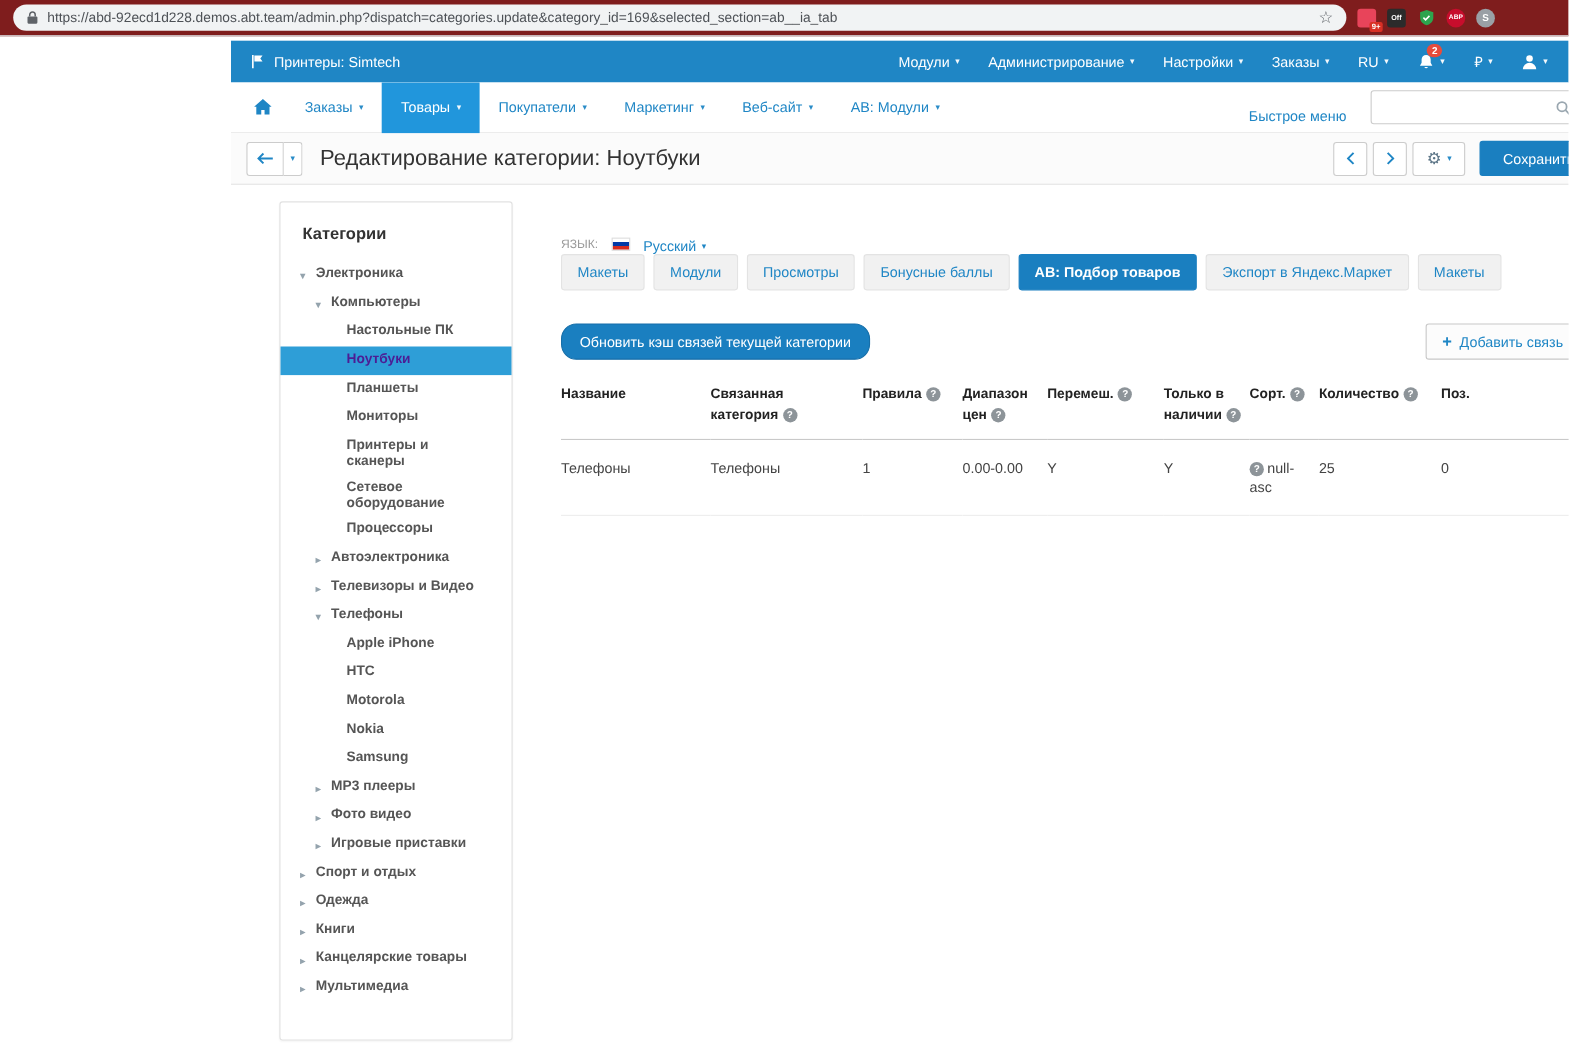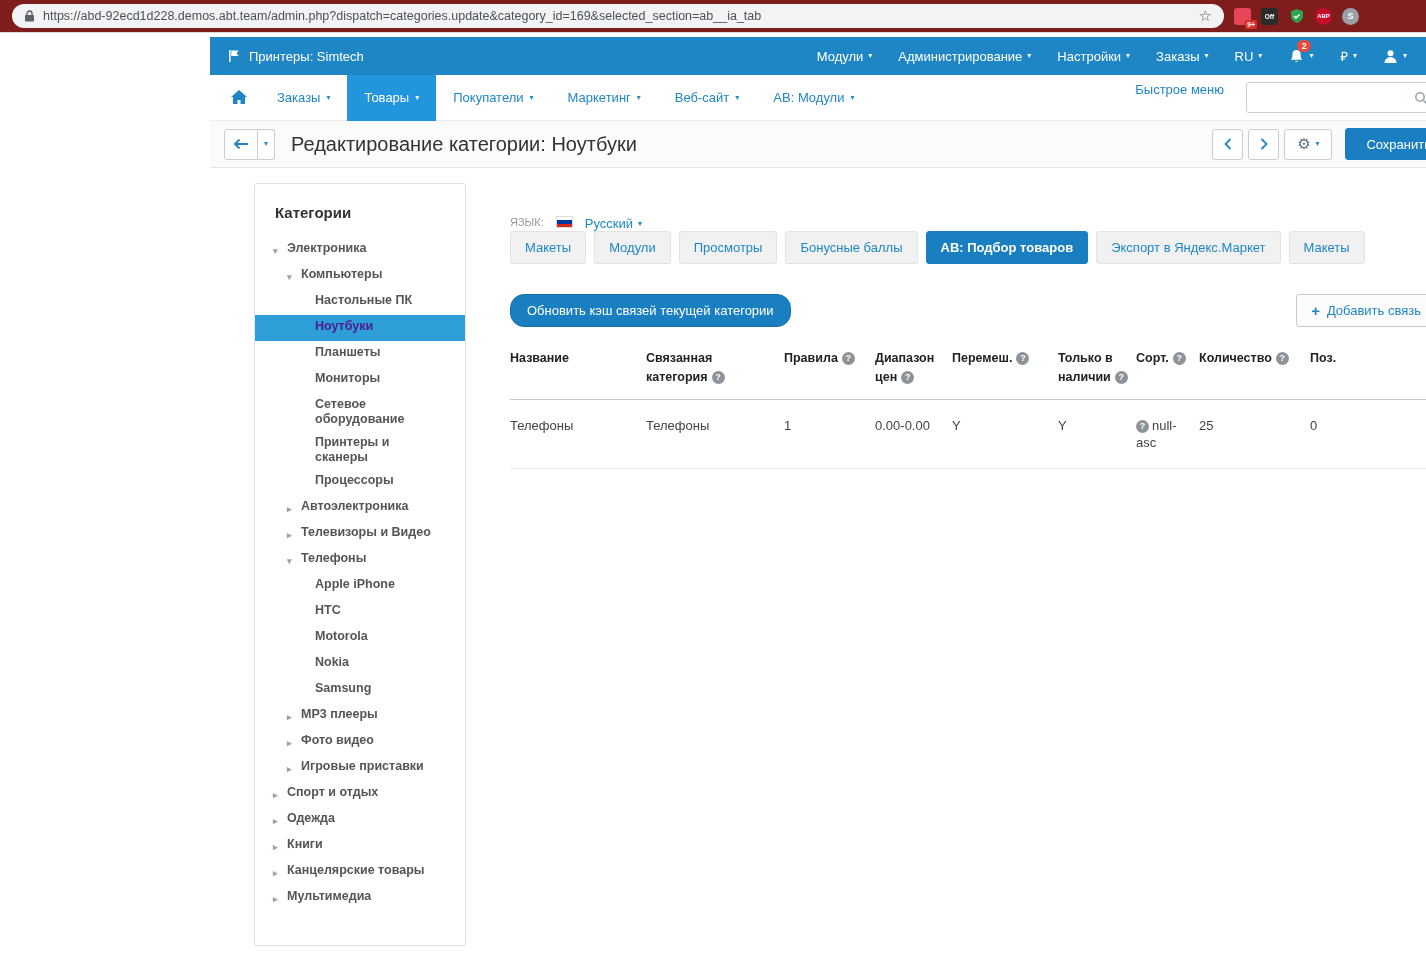--- a/index.html
+++ b/index.html
@@ -32,21 +32,21 @@
   .tb-bell{position:relative;display:flex;align-items:center;gap:5px;padding:0 14px;height:38px;cursor:pointer;}
   .badge{position:absolute;top:3px;left:22px;background:#e74c3c;color:#fff;border-radius:8px;font-size:9px;font-weight:bold;padding:1px 4px;min-width:14px;text-align:center;}
 
   .navbar{height:46px;background:#fff;display:flex;align-items:center;padding-left:8px;border-bottom:1px solid #ececec;}
   .nav-home{width:42px;height:46px;display:flex;align-items:center;justify-content:center;cursor:pointer;}
   .nav-items{display:flex;height:46px;}
   .nav-item{display:flex;align-items:center;gap:6px;padding:0 17px;color:#1f86c5;cursor:pointer;white-space:nowrap;}
   .nav-item .caret{color:#1f86c5;}
   .nav-item.active{background:#2196dc;color:#fff;}
   .nav-item.active .caret{color:#fff;}
-  .nav-right{margin-left:auto;display:flex;align-items:flex-start;gap:22px;}
+  .nav-right{margin-left:auto;display:flex;align-items:flex-end;gap:22px;}
   .quick-menu{color:#1f86c5;cursor:pointer;white-space:nowrap;}
   .search-wrap{position:relative;width:200px;margin-right:-20px;}
   .search-wrap input{width:200px;height:31px;border:1px solid #ccc;border-radius:3px;padding:0 30px 0 10px;font-family:inherit;font-size:13px;outline:none;background:#fff;}
   .search-icon{position:absolute;left:168px;top:9px;cursor:pointer;}
 
   .titlebar{height:47px;background:#fbfbfb;border-bottom:1px solid #e4e4e4;display:flex;align-items:center;padding-left:14px;gap:16px;}
   .back-group{display:flex;}
   .btn{background:#fff;border:1px solid #ccc;cursor:pointer;display:flex;align-items:center;justify-content:center;font-family:inherit;}
   .btn.back{width:34px;height:31px;border-radius:3px 0 0 3px;}
   .btn.back-caret{width:17px;height:31px;border-left:none;border-radius:0 3px 3px 0;color:#1f86c5;font-size:8px;}
@@ -295,25 +295,25 @@
           <div class="tree-item lvl2">
             <span class="arrow"></span>
             <span class="lbl">Планшеты</span>
           </div>
           <div class="tree-item lvl2">
             <span class="arrow"></span>
             <span class="lbl">Мониторы</span>
           </div>
           <div class="tree-item lvl2">
             <span class="arrow"></span>
+            <span class="lbl">Принтеры и сканеры</span>
+          </div>
+          <div class="tree-item lvl2">
+            <span class="arrow"></span>
             <span class="lbl">Сетевое оборудование</span>
-          </div>
-          <div class="tree-item lvl2">
-            <span class="arrow"></span>
-            <span class="lbl">Принтеры и сканеры</span>
           </div>
           <div class="tree-item lvl2">
             <span class="arrow"></span>
             <span class="lbl">Процессоры</span>
           </div>
           <div class="tree-item lvl1">
             <span class="arrow">▸</span>
             <span class="lbl">Автоэлектроника</span>
           </div>
           <div class="tree-item lvl1">

